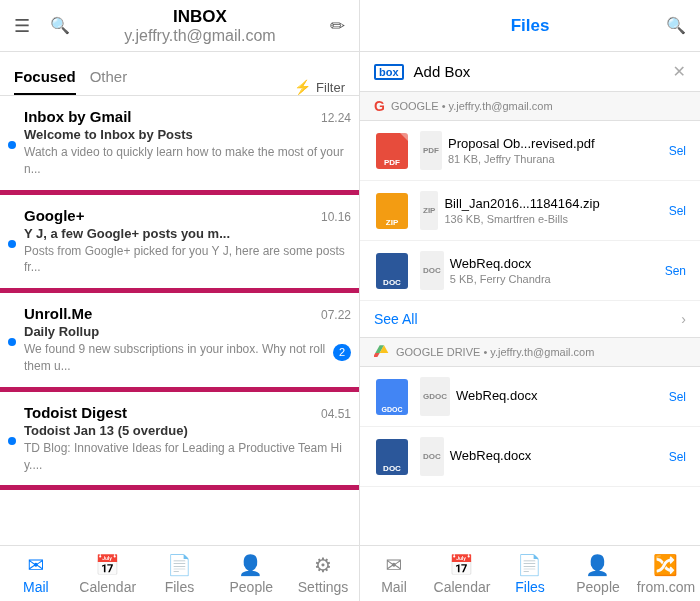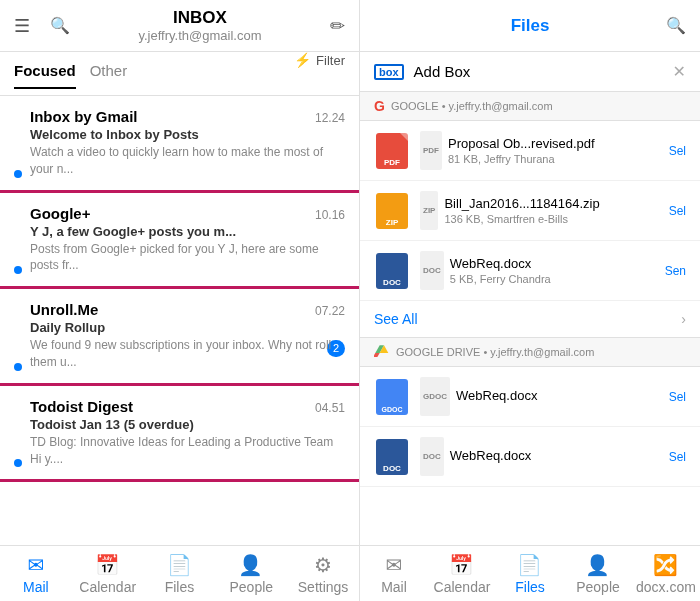--- a/index.html
+++ b/index.html
@@ -7,34 +7,34 @@
 
     
     .left-panel { width: 360px; height: 601px; display: flex; flex-direction: column; border-right: 1px solid #e0e0e0; }
 
     
     .header { display: flex; align-items: center; padding: 10px 14px; border-bottom: 1px solid #e0e0e0; height: 52px; }
     .header-menu-icon { font-size: 18px; color: #555; margin-right: 12px; }
     .header-search-icon { font-size: 16px; color: #555; margin-right: auto; }
     .header-title-area { text-align: center; flex: 1; }
     .header-title { font-size: 17px; font-weight: 700; color: #000; }
-    .header-subtitle { font-size: 13px; color: #888; }
+    .header-subtitle { font-size: 16px; color: #888; }
     .header-compose-icon { font-size: 16px; color: #555; margin-left: auto; }
 
     
-    .tabs { display: flex; align-items: flex-start; padding: 0 14px; border-bottom: 1px solid #e0e0e0; height: 44px; }
+    .tabs { display: flex; align-items: flex-end; padding: 0 14px; border-bottom: 1px solid #e0e0e0; height: 44px; }
     .tab { font-size: 15px; color: #888; padding: 10px 14px 10px 0; cursor: pointer; position: relative; }
     .tab.active { color: #000; font-weight: 600; }
     .tab.active::after { content: ''; position: absolute; bottom: 0; left: 0; right: 14px; height: 2px; background: #000; }
     .filter-btn { margin-left: auto; display: flex; align-items: center; font-size: 13px; color: #555; gap: 4px; cursor: pointer; }
     .filter-icon { font-size: 14px; }
 
     
     .email-list { flex: 1; overflow-y: auto; }
-    .email-item { display: flex; align-items: flex-end; padding: 12px 14px; border-bottom: 3px solid #be185d; position: relative; cursor: pointer; }
+    .email-item { display: flex; align-items: center; padding: 12px 8px; border-bottom: 5px solid #be185d; position: relative; cursor: pointer; }
     .email-dot { width: 8px; height: 8px; border-radius: 50%; background: #007AFF; margin-top: 5px; margin-right: 8px; flex-shrink: 0; }
     .email-content { flex: 1; }
     .email-header-row { display: flex; justify-content: space-between; align-items: baseline; }
     .email-sender { font-size: 15px; font-weight: 700; color: #000; }
     .email-time { font-size: 12px; color: #888; }
     .email-subject { font-size: 13px; font-weight: 600; color: #333; margin-top: 2px; }
     .email-preview { font-size: 12px; color: #888; margin-top: 2px; line-height: 1.4; }
     .email-badge { background: #007AFF; color: #fff; border-radius: 10px; font-size: 11px; padding: 1px 6px; margin-left: 4px; float: right; margin-top: -14px; }
 
     
@@ -312,17 +312,17 @@
     <div class="nav-item">
       <span class="nav-icon active">📄</span>
       <span class="nav-label active">Files</span>
     </div>
     <div class="nav-item">
       <span class="nav-icon">👤</span>
       <span class="nav-label">People</span>
     </div>
     <div class="nav-item">
       <span class="nav-icon">🔀</span>
-      <span class="nav-label">docx.com</span>
+      <span class="nav-label">from.com</span>
     </div>
   </div>
 
 </div>
 
 </body></html>

